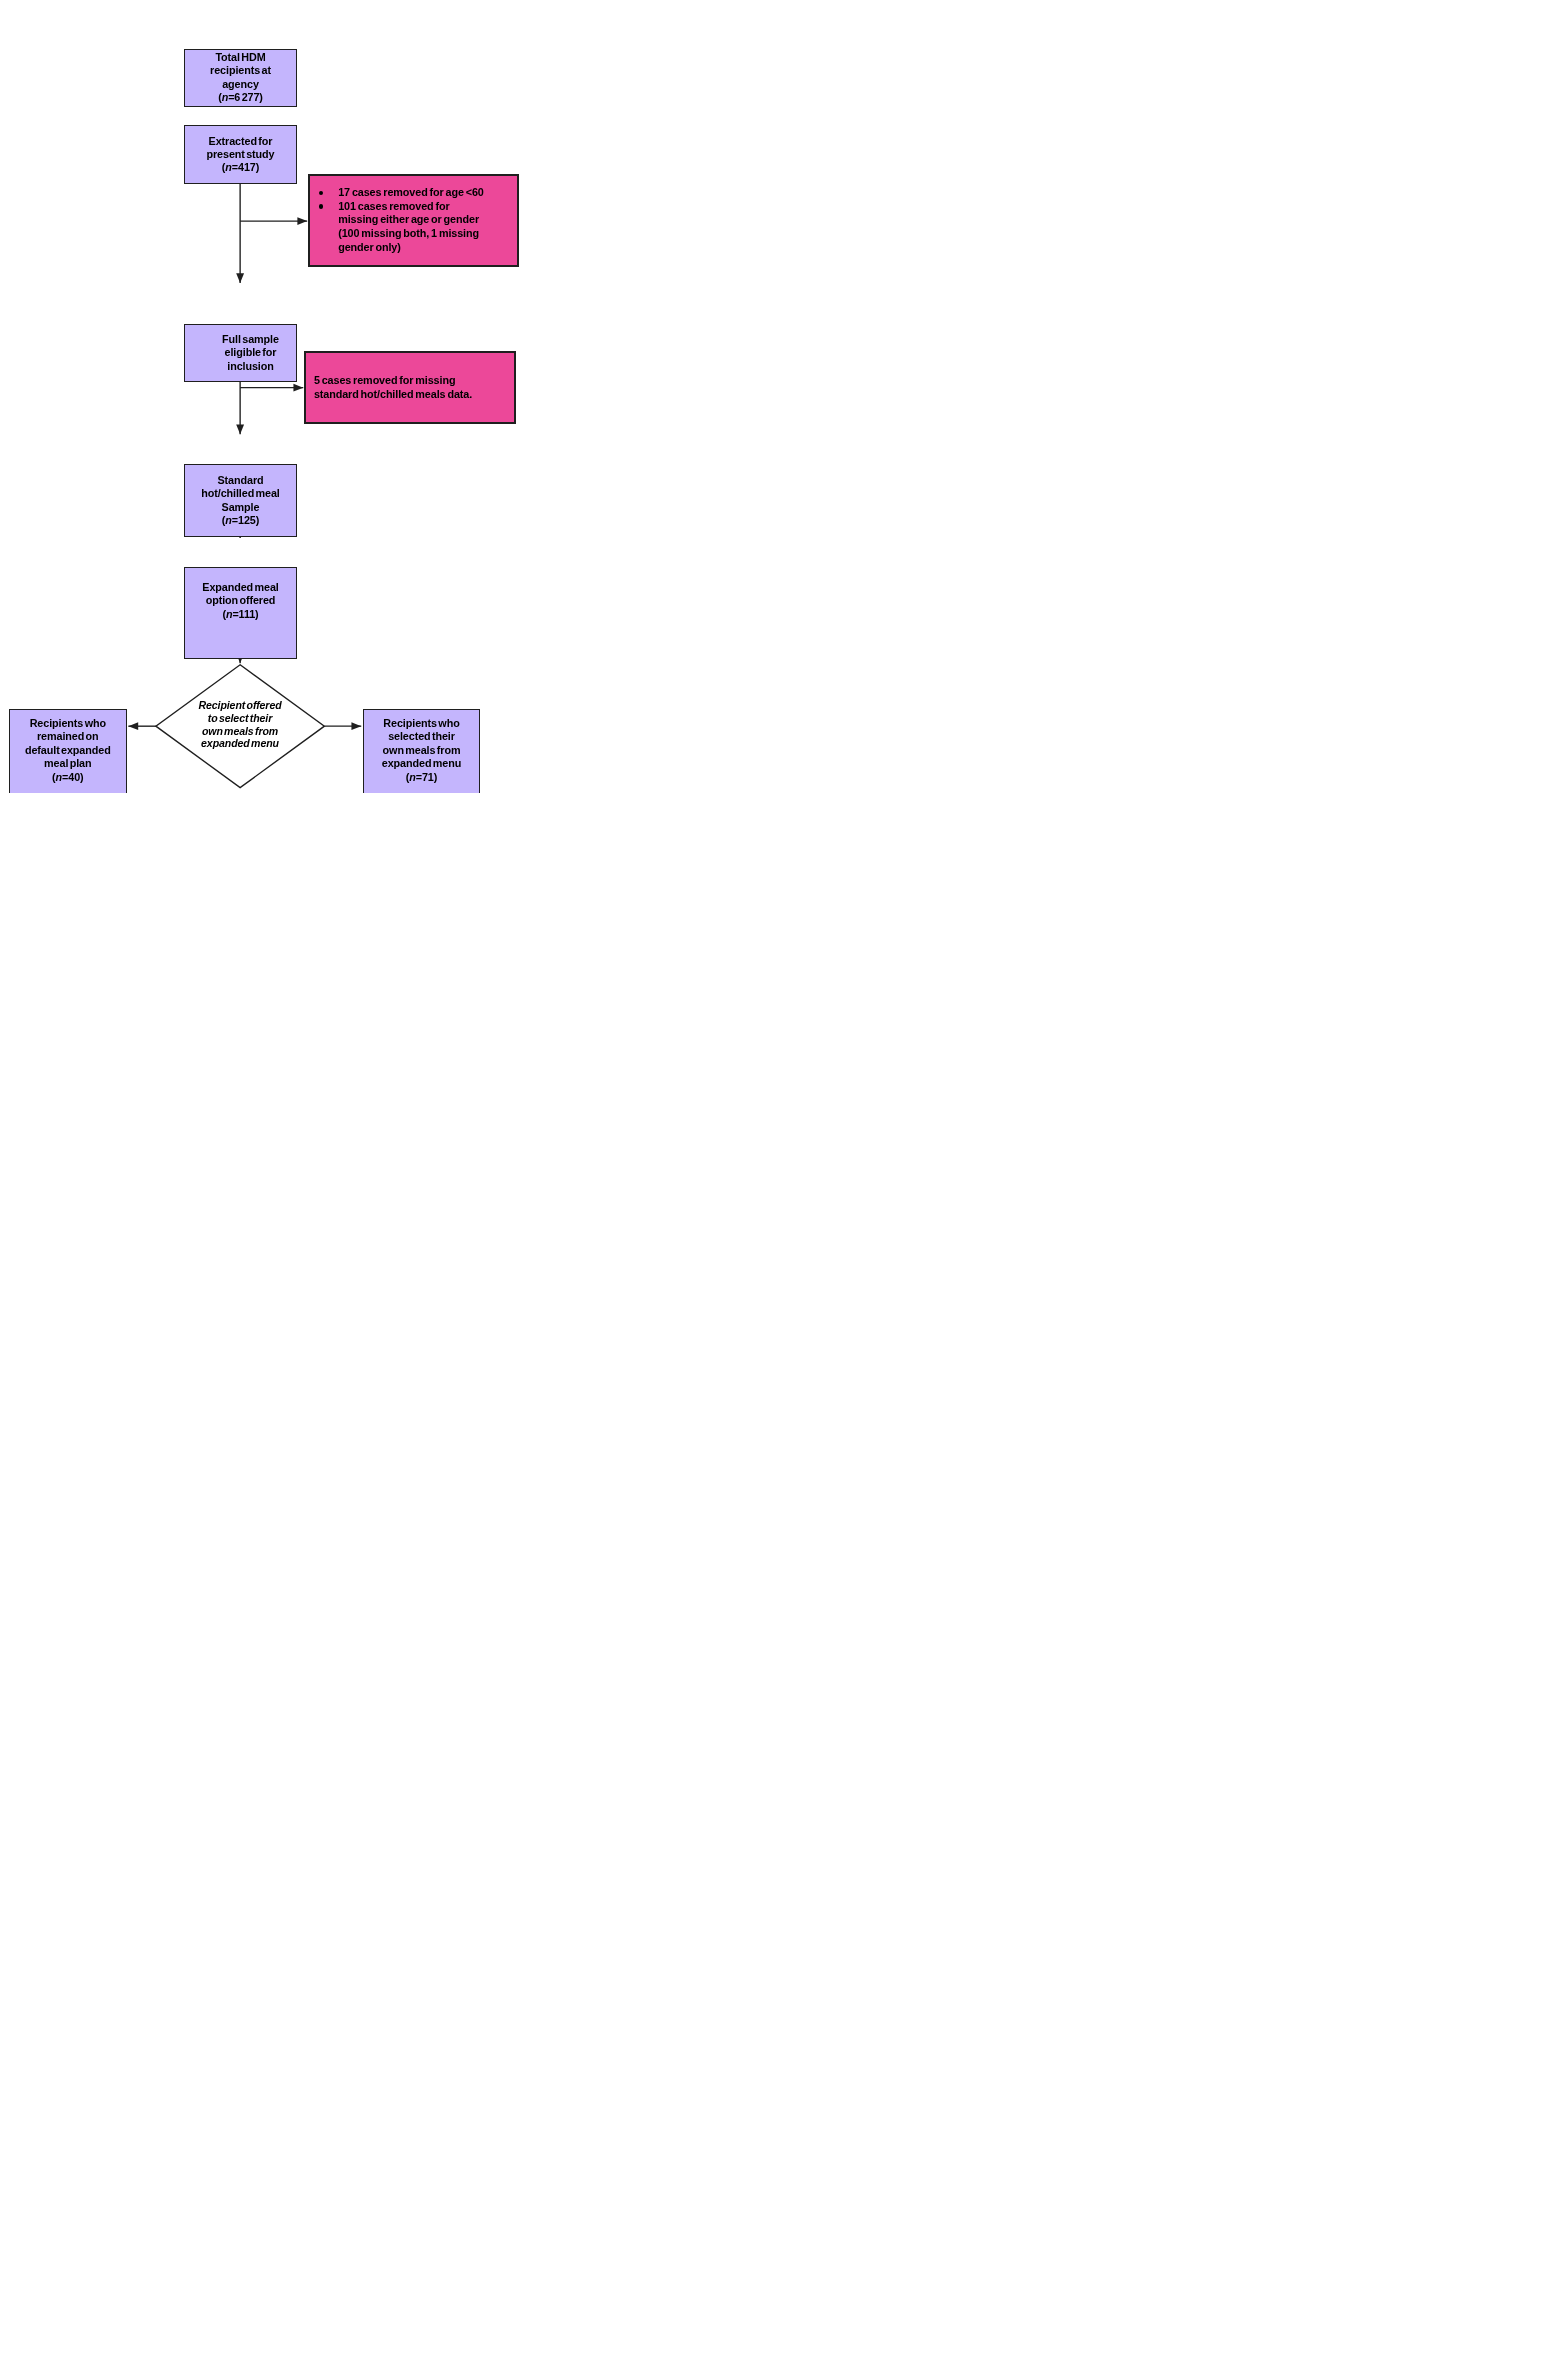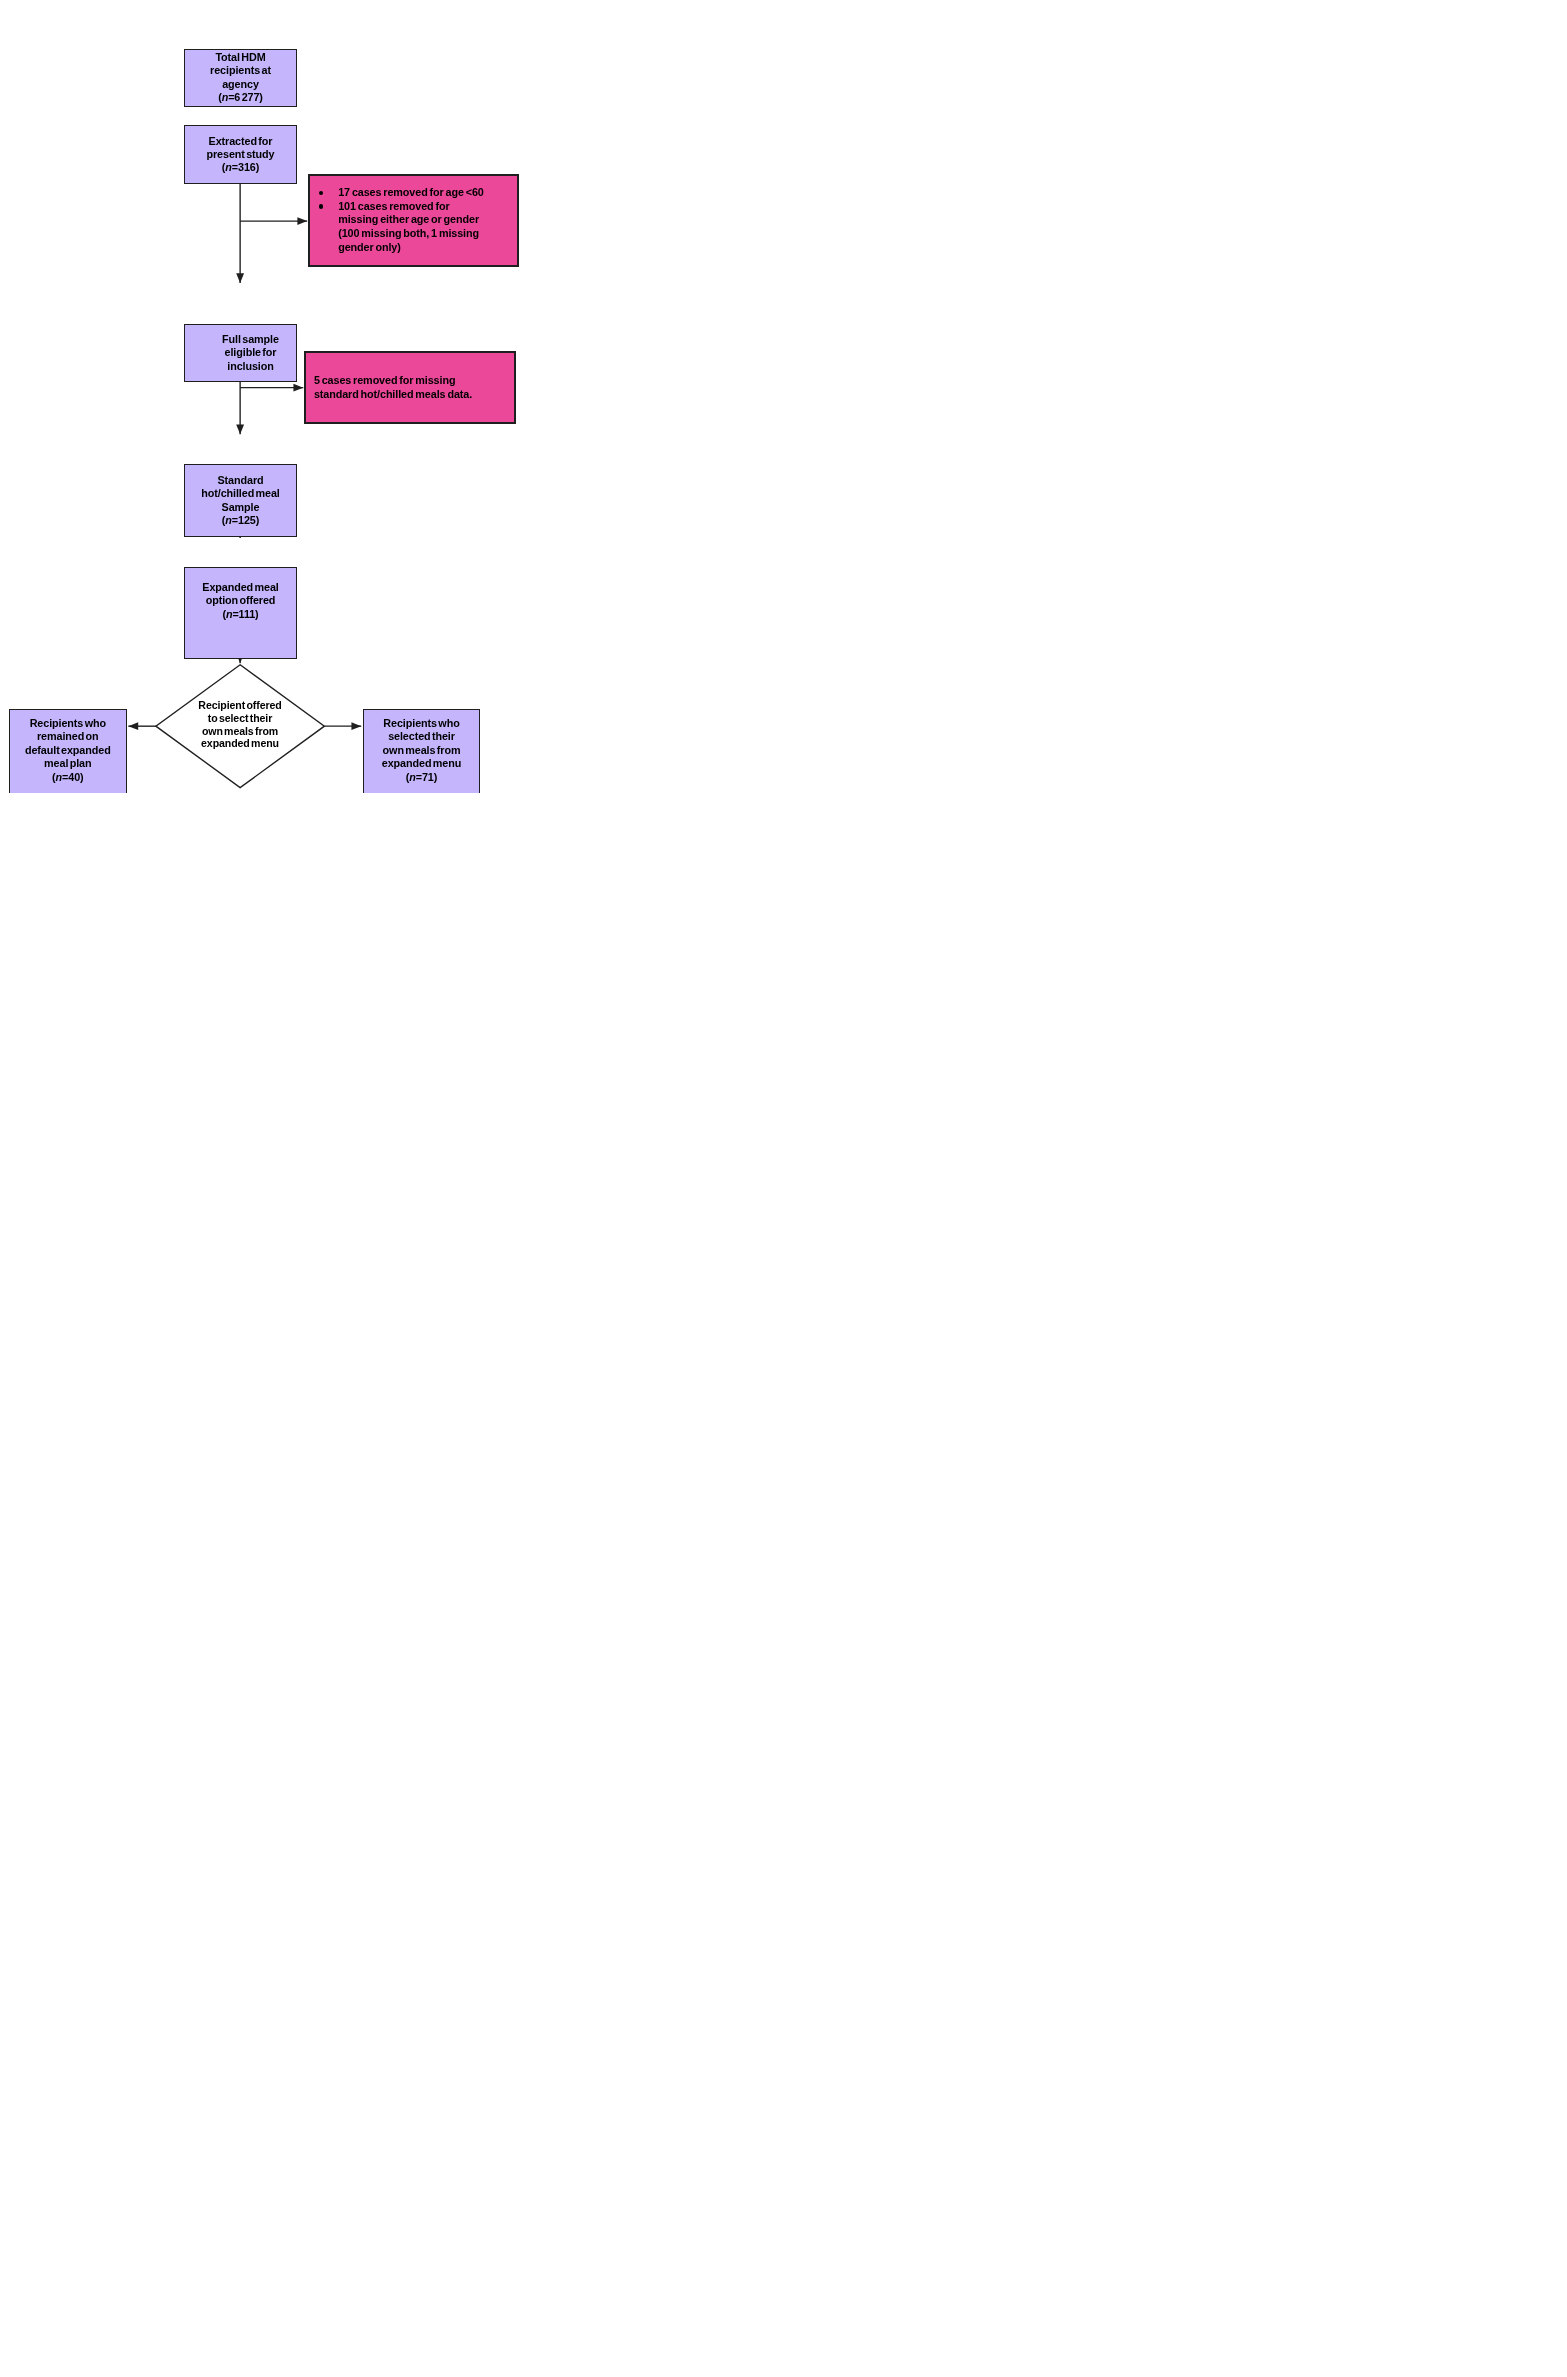--- a/index.html
+++ b/index.html
@@ -66,20 +66,21 @@
 
   #node-decision-text {
     position: absolute;
     left: 176px; top: 699px; width: 128px;
     text-align: center;
     font-size: 10.6px;
     line-height: 12.8px;
     font-weight: 700;
     letter-spacing: -0.1px;
     word-spacing: -1.5px;
+    font-style: italic;
   }
 </style>
 </head>
 <body>
 
 <div id="canvas">
 
   <svg id="connectors" viewBox="0 0 1064 1614" xmlns="http://www.w3.org/2000/svg">
     <defs>
       <marker id="arrow" viewBox="0 0 22 18" refX="21" refY="9" markerWidth="22" markerHeight="18" markerUnits="userSpaceOnUse" orient="auto">
@@ -100,21 +101,21 @@
     </g>
   </svg>
 
   <div class="box" id="node-total">
     <div>Total HDM<br>recipients at<br>agency</div>
     <div class="nline"><span>(</span><i>n</i><span>=6 277)</span></div>
   </div>
 
   <div class="box" id="node-extracted">
     <div>Extracted for<br>present study</div>
-    <div class="nline"><span>(</span><i>n</i><span>=316)</span></div>
+    <div class="nline"><span>(</span><i>n</i><span>=417)</span></div>
   </div>
 
   <div class="note" id="note-exclusion1">
     <ul class="bullets">
       <li>
         <span class="dot"></span>
         <span>17 cases removed for age &lt;60</span>
       </li>
       <li>
         <span class="dot"></span>

